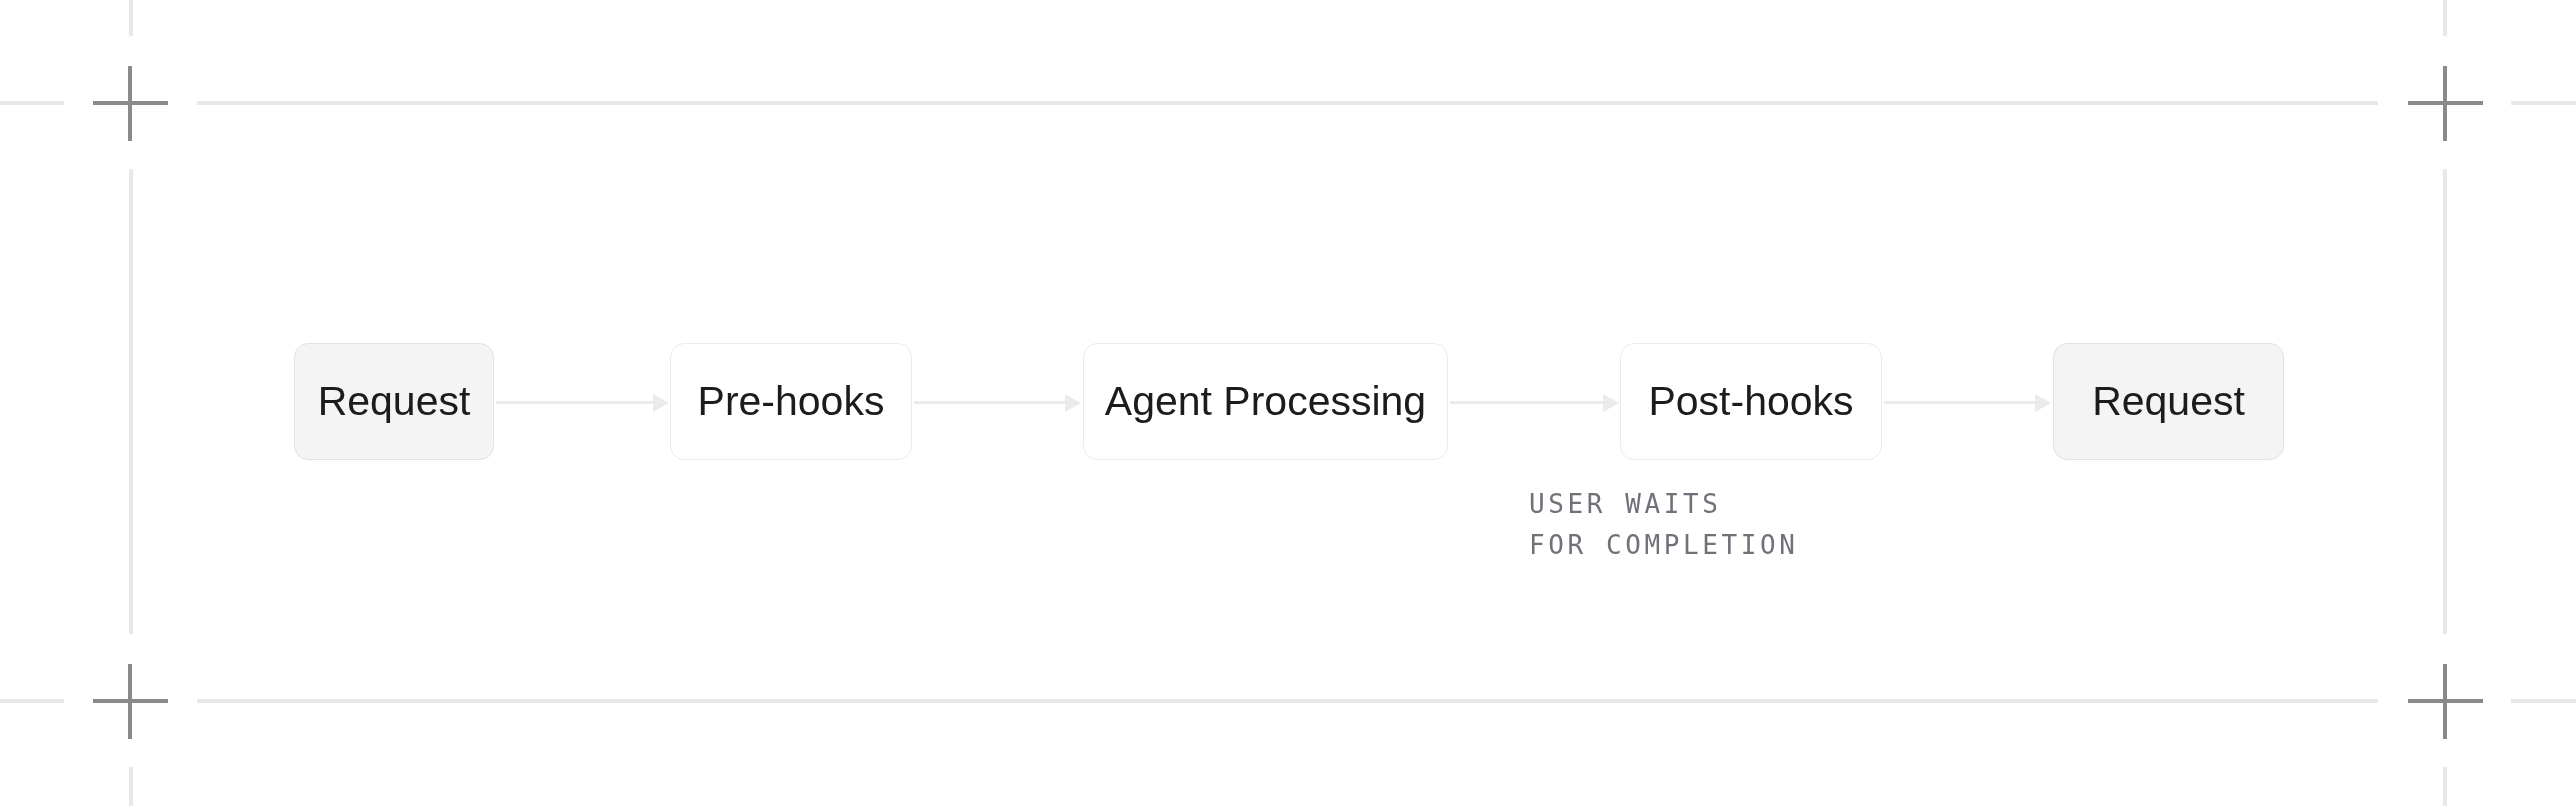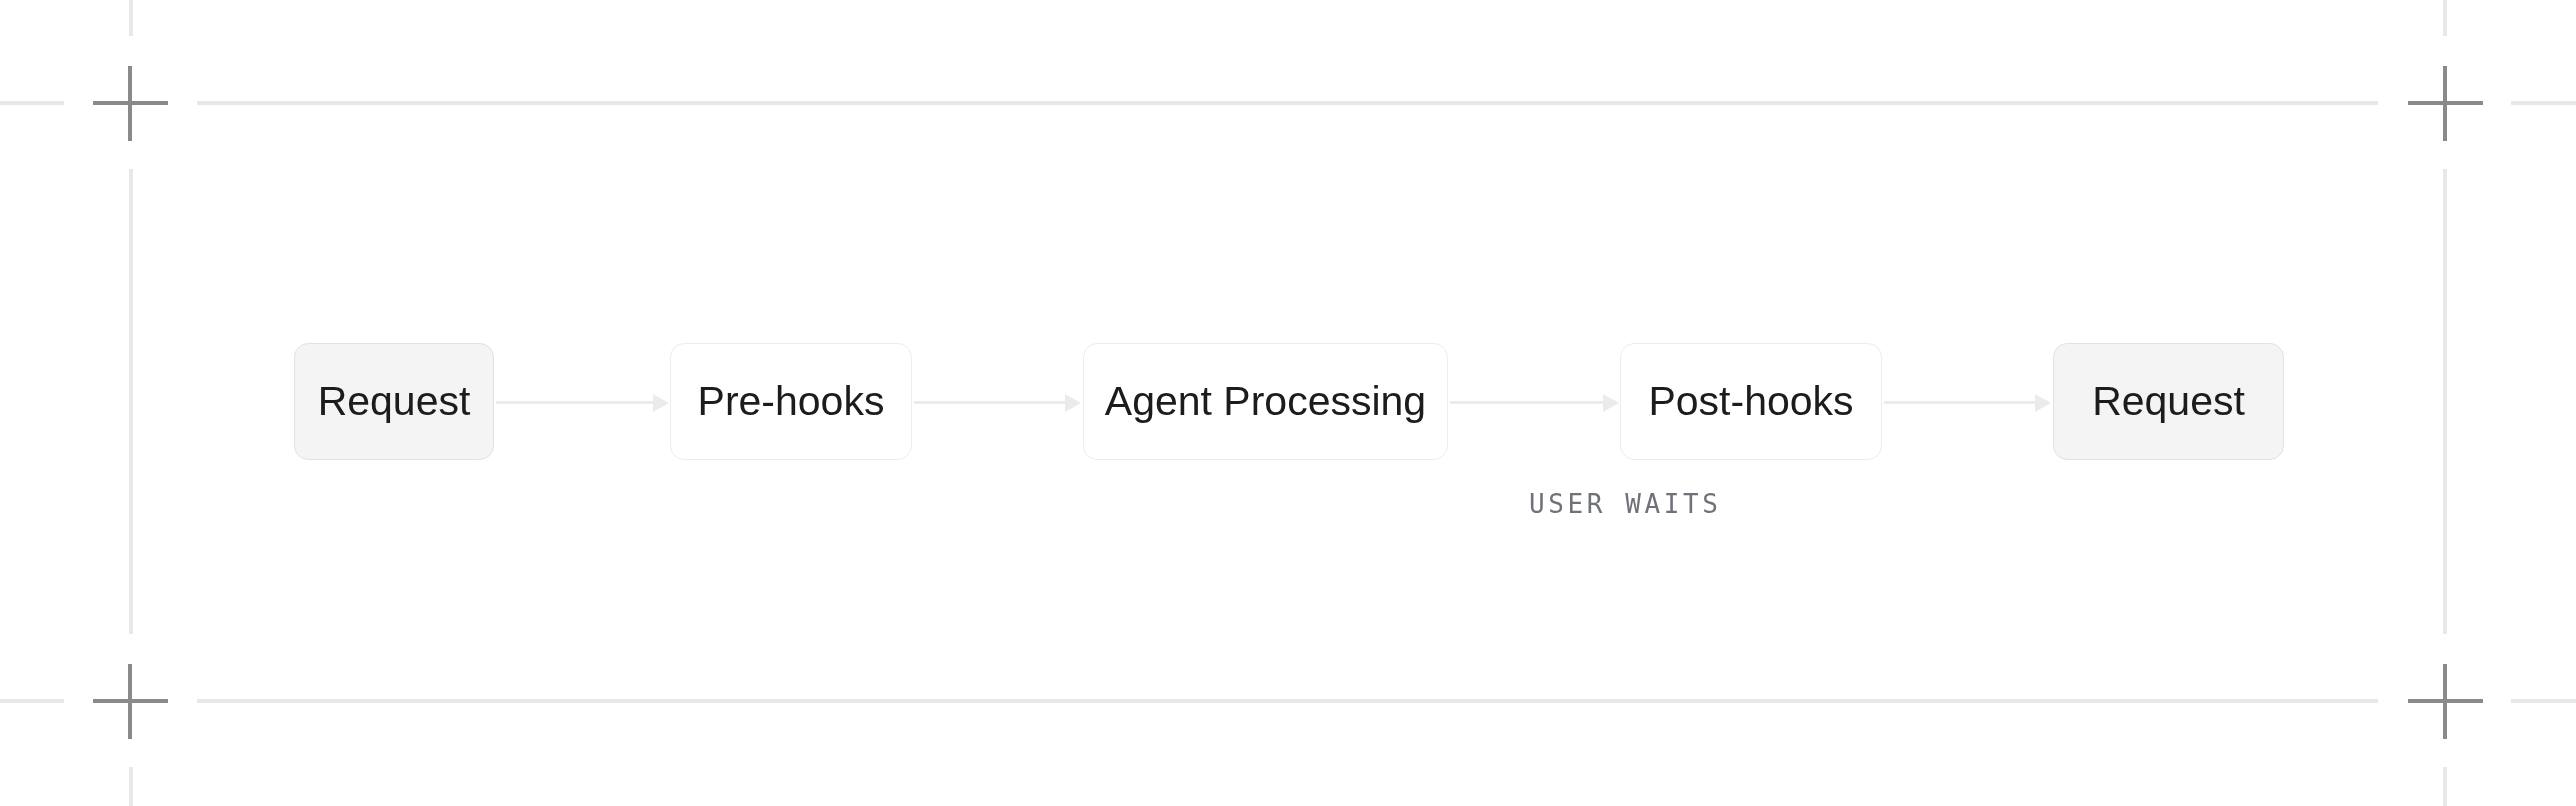--- a/index.html
+++ b/index.html
@@ -130,16 +130,17 @@
     <div class="shaft"></div>
     <div class="head"></div>
   </div>
   <div class="arrow" style="left:1884px; width:167px;">
     <div class="shaft"></div>
     <div class="head"></div>
   </div>
 
   <div class="annotation">
     <div>USER WAITS</div>
+    <div>FOR COMPLETION</div>
   </div>
 
 </div>
 
 
 </body></html>

